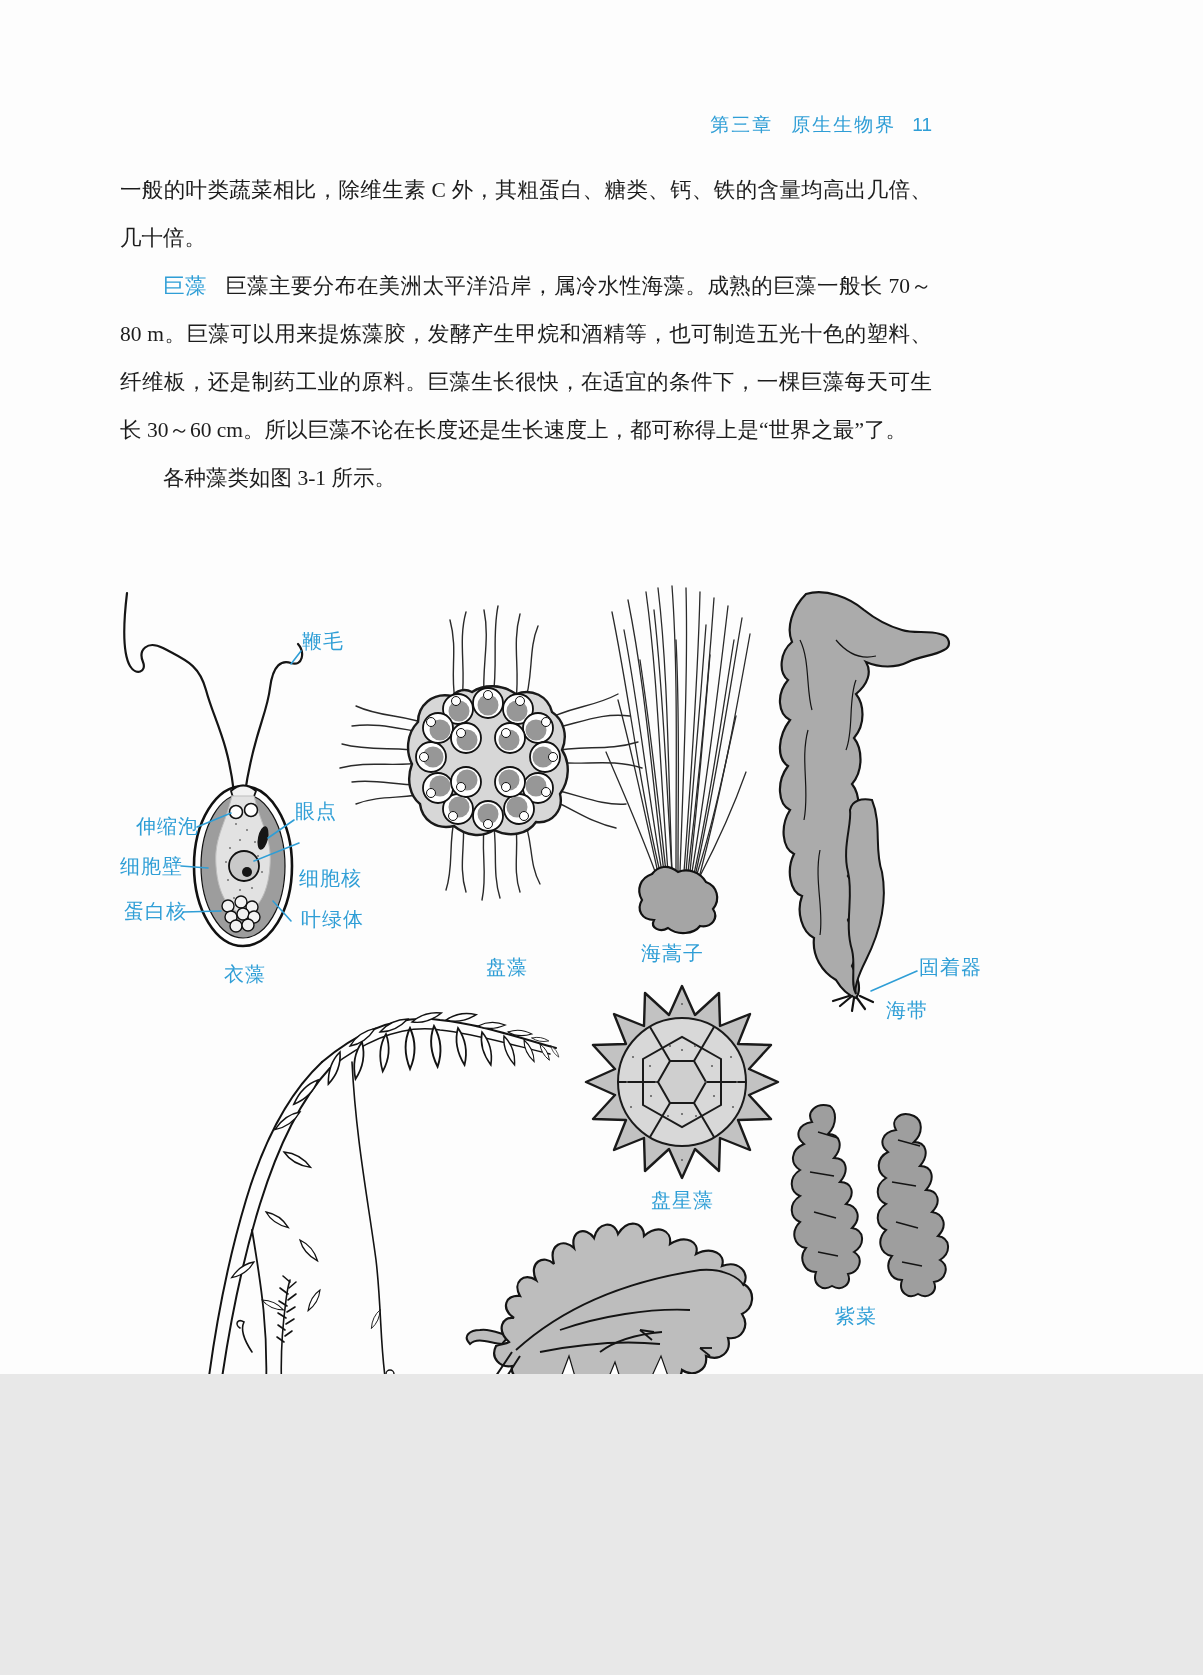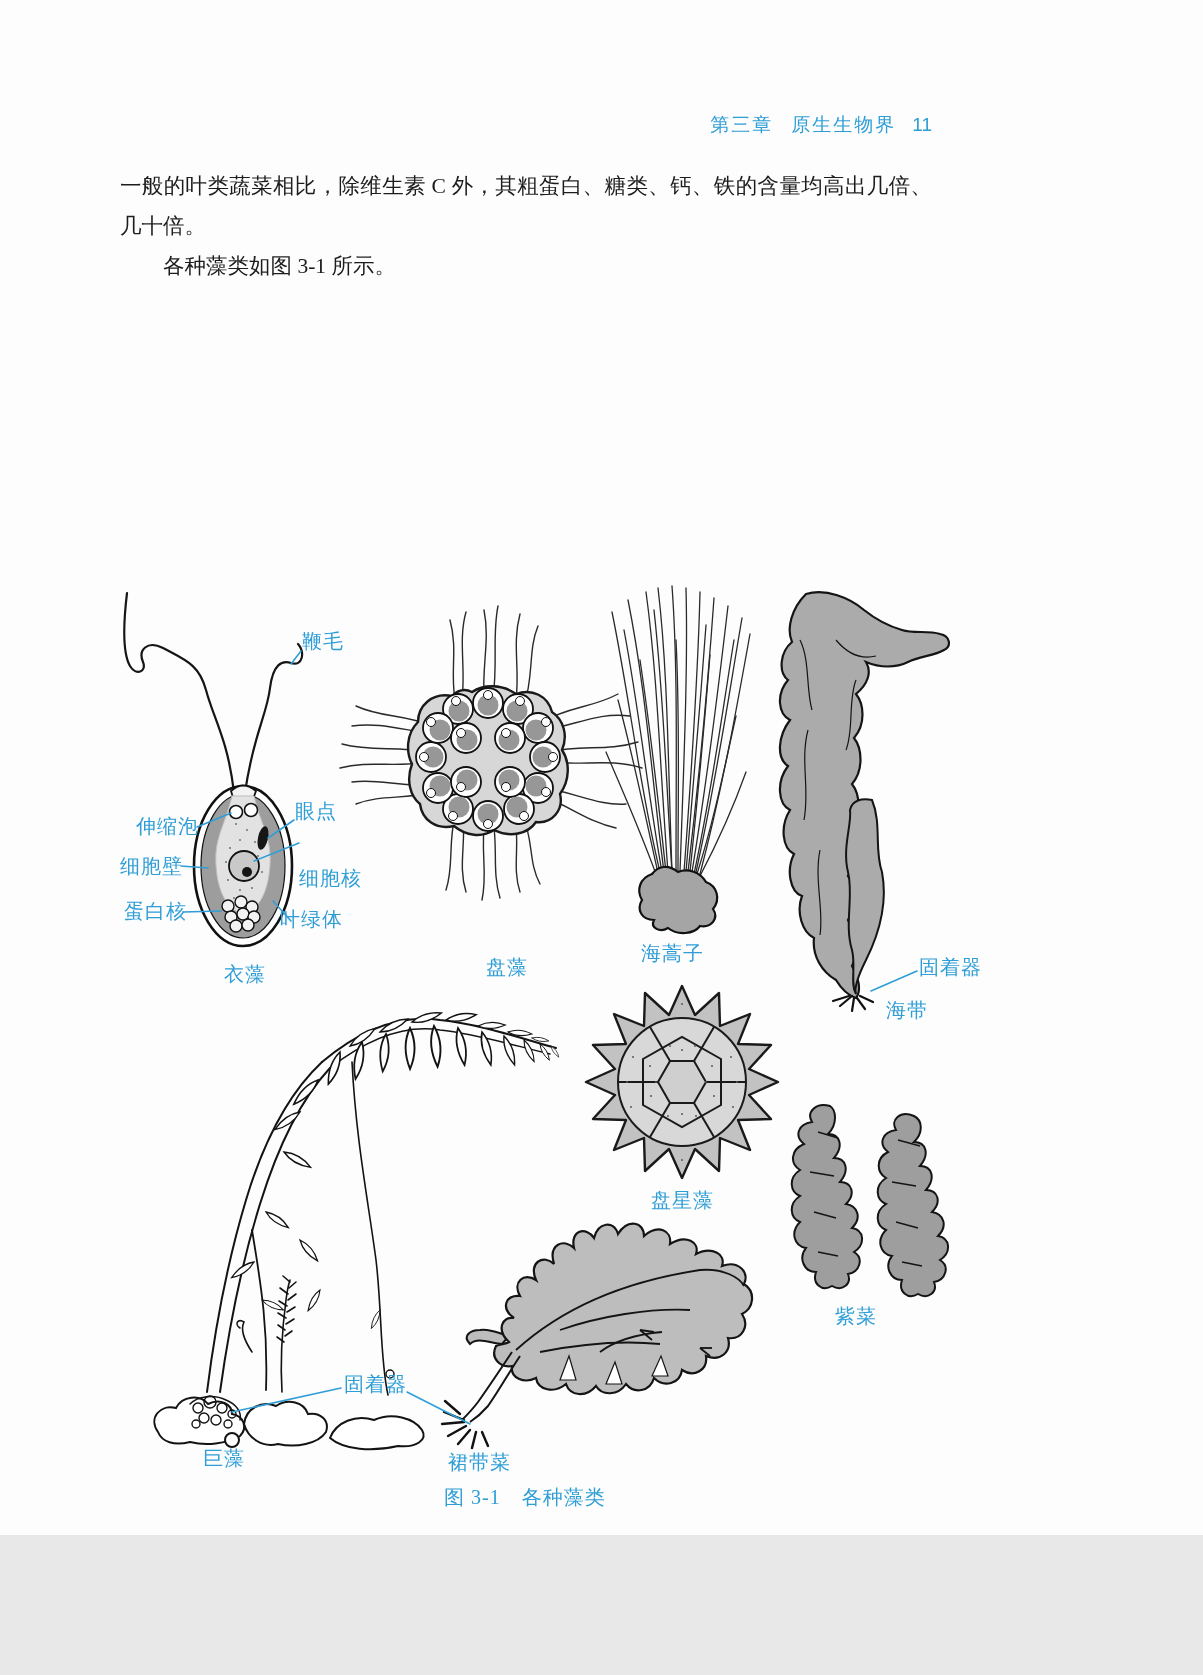--- a/index.html
+++ b/index.html
@@ -1,33 +1,33 @@
 <!DOCTYPE html>
 <html><head>
 <meta charset="utf-8">
 <style>
   html,body{margin:0;padding:0;background:#e8e8e8;}
   .page{
     position:relative;
-    width:1203px;height:1535px;
+    width:1203px;height:1374px;
     margin:0 auto;
     background:#fdfdfd;
     font-family:"Liberation Serif","DejaVu Serif",serif;
     color:#1c1c1c;
     overflow:hidden;
   }
   .running-head{
     position:absolute;left:120px;top:112px;width:812px;
     text-align:right;font-size:19px;color:#2f9ed6;letter-spacing:2px;
   }
   .running-head .rh-sep{display:inline-block;width:18px;}
   .running-head .rh-page{margin-left:16px;letter-spacing:0;font-family:"Liberation Sans","DejaVu Sans",sans-serif;}
   .bodytext{
     position:absolute;left:120px;top:166px;width:812px;
-    font-size:21.5px;line-height:40px;text-align:justify;
+    font-size:21.5px;line-height:48px;text-align:justify;
   }
   .bodytext p{margin:0;}
   .indent{text-indent:2em;}
   .lead{color:#2f9ed6;margin-right:0.85em;}
   .fig-label{
     position:absolute;color:#2f9ed6;font-size:20px;line-height:20px;
     letter-spacing:1px;white-space:nowrap;
   }
   .fig-caption{
     position:absolute;color:#2f9ed6;font-size:20px;line-height:21px;
@@ -39,20 +39,21 @@
 <body>
 
 <div class="page">
 
   <div class="running-head">
     <span>第三章</span><span class="rh-sep"></span><span>原生生物界</span><span class="rh-page">11</span>
   </div>
 
   <div class="bodytext">
     <p>一般的叶类蔬菜相比，除维生素 C 外，其粗蛋白、糖类、钙、铁的含量均高出几倍、几十倍。</p>
+    <p class="indent"><span class="lead">巨藻</span><span>巨藻主要分布在美洲太平洋沿岸，属冷水性海藻。成熟的巨藻一般长 70～80 m。巨藻可以用来提炼藻胶，发酵产生甲烷和酒精等，也可制造五光十色的塑料、纤维板，还是制药工业的原料。巨藻生长很快，在适宜的条件下，一棵巨藻每天可生长 30～60 cm。所以巨藻不论在长度还是生长速度上，都可称得上是“世界之最”了。</span></p>
     <p class="indent">各种藻类如图 3-1 所示。</p>
   </div>
 
   <svg class="figure-svg" width="1203" height="955" viewBox="0 575 1203 955">
     <defs>
       <path id="leaf" d="M0,0 Q16,-9 34,-3 Q16,6 0,0 Z"></path>
     </defs>
 
     <g stroke-linecap="round">
       <path d="M234,793 C228,740 214,720 206,690 C199,664 185,660 163,648 C147,640 138,650 143,662 C147,672 136,676 130,666 C122,652 124,618 127,593" fill="none" stroke="#151515" stroke-width="2.2"></path>
@@ -394,21 +395,21 @@
       <path d="M407,1392 L470,1424"></path>
     </g>
   </svg>
 
   <div class="fig-label" style="left:302px;top:631px;">鞭毛</div>
   <div class="fig-label" style="left:136px;top:816px;">伸缩泡</div>
   <div class="fig-label" style="left:295px;top:801px;">眼点</div>
   <div class="fig-label" style="left:299px;top:868px;">细胞核</div>
   <div class="fig-label" style="left:120px;top:856px;">细胞壁</div>
   <div class="fig-label" style="left:124px;top:901px;">蛋白核</div>
-  <div class="fig-label" style="left:280px;top:909px;">叶绿体</div>
+  <div class="fig-label" style="left:301px;top:909px;">叶绿体</div>
   <div class="fig-label" style="left:919px;top:957px;">固着器</div>
   <div class="fig-label" style="left:344px;top:1374px;">固着器</div>
 
   <div class="fig-caption" style="left:224px;top:964px;">衣藻</div>
   <div class="fig-caption" style="left:486px;top:957px;">盘藻</div>
   <div class="fig-caption" style="left:641px;top:943px;">海蒿子</div>
   <div class="fig-caption" style="left:886px;top:1000px;">海带</div>
   <div class="fig-caption" style="left:651px;top:1190px;">盘星藻</div>
   <div class="fig-caption" style="left:835px;top:1306px;">紫菜</div>
   <div class="fig-caption" style="left:203px;top:1448px;">巨藻</div>

